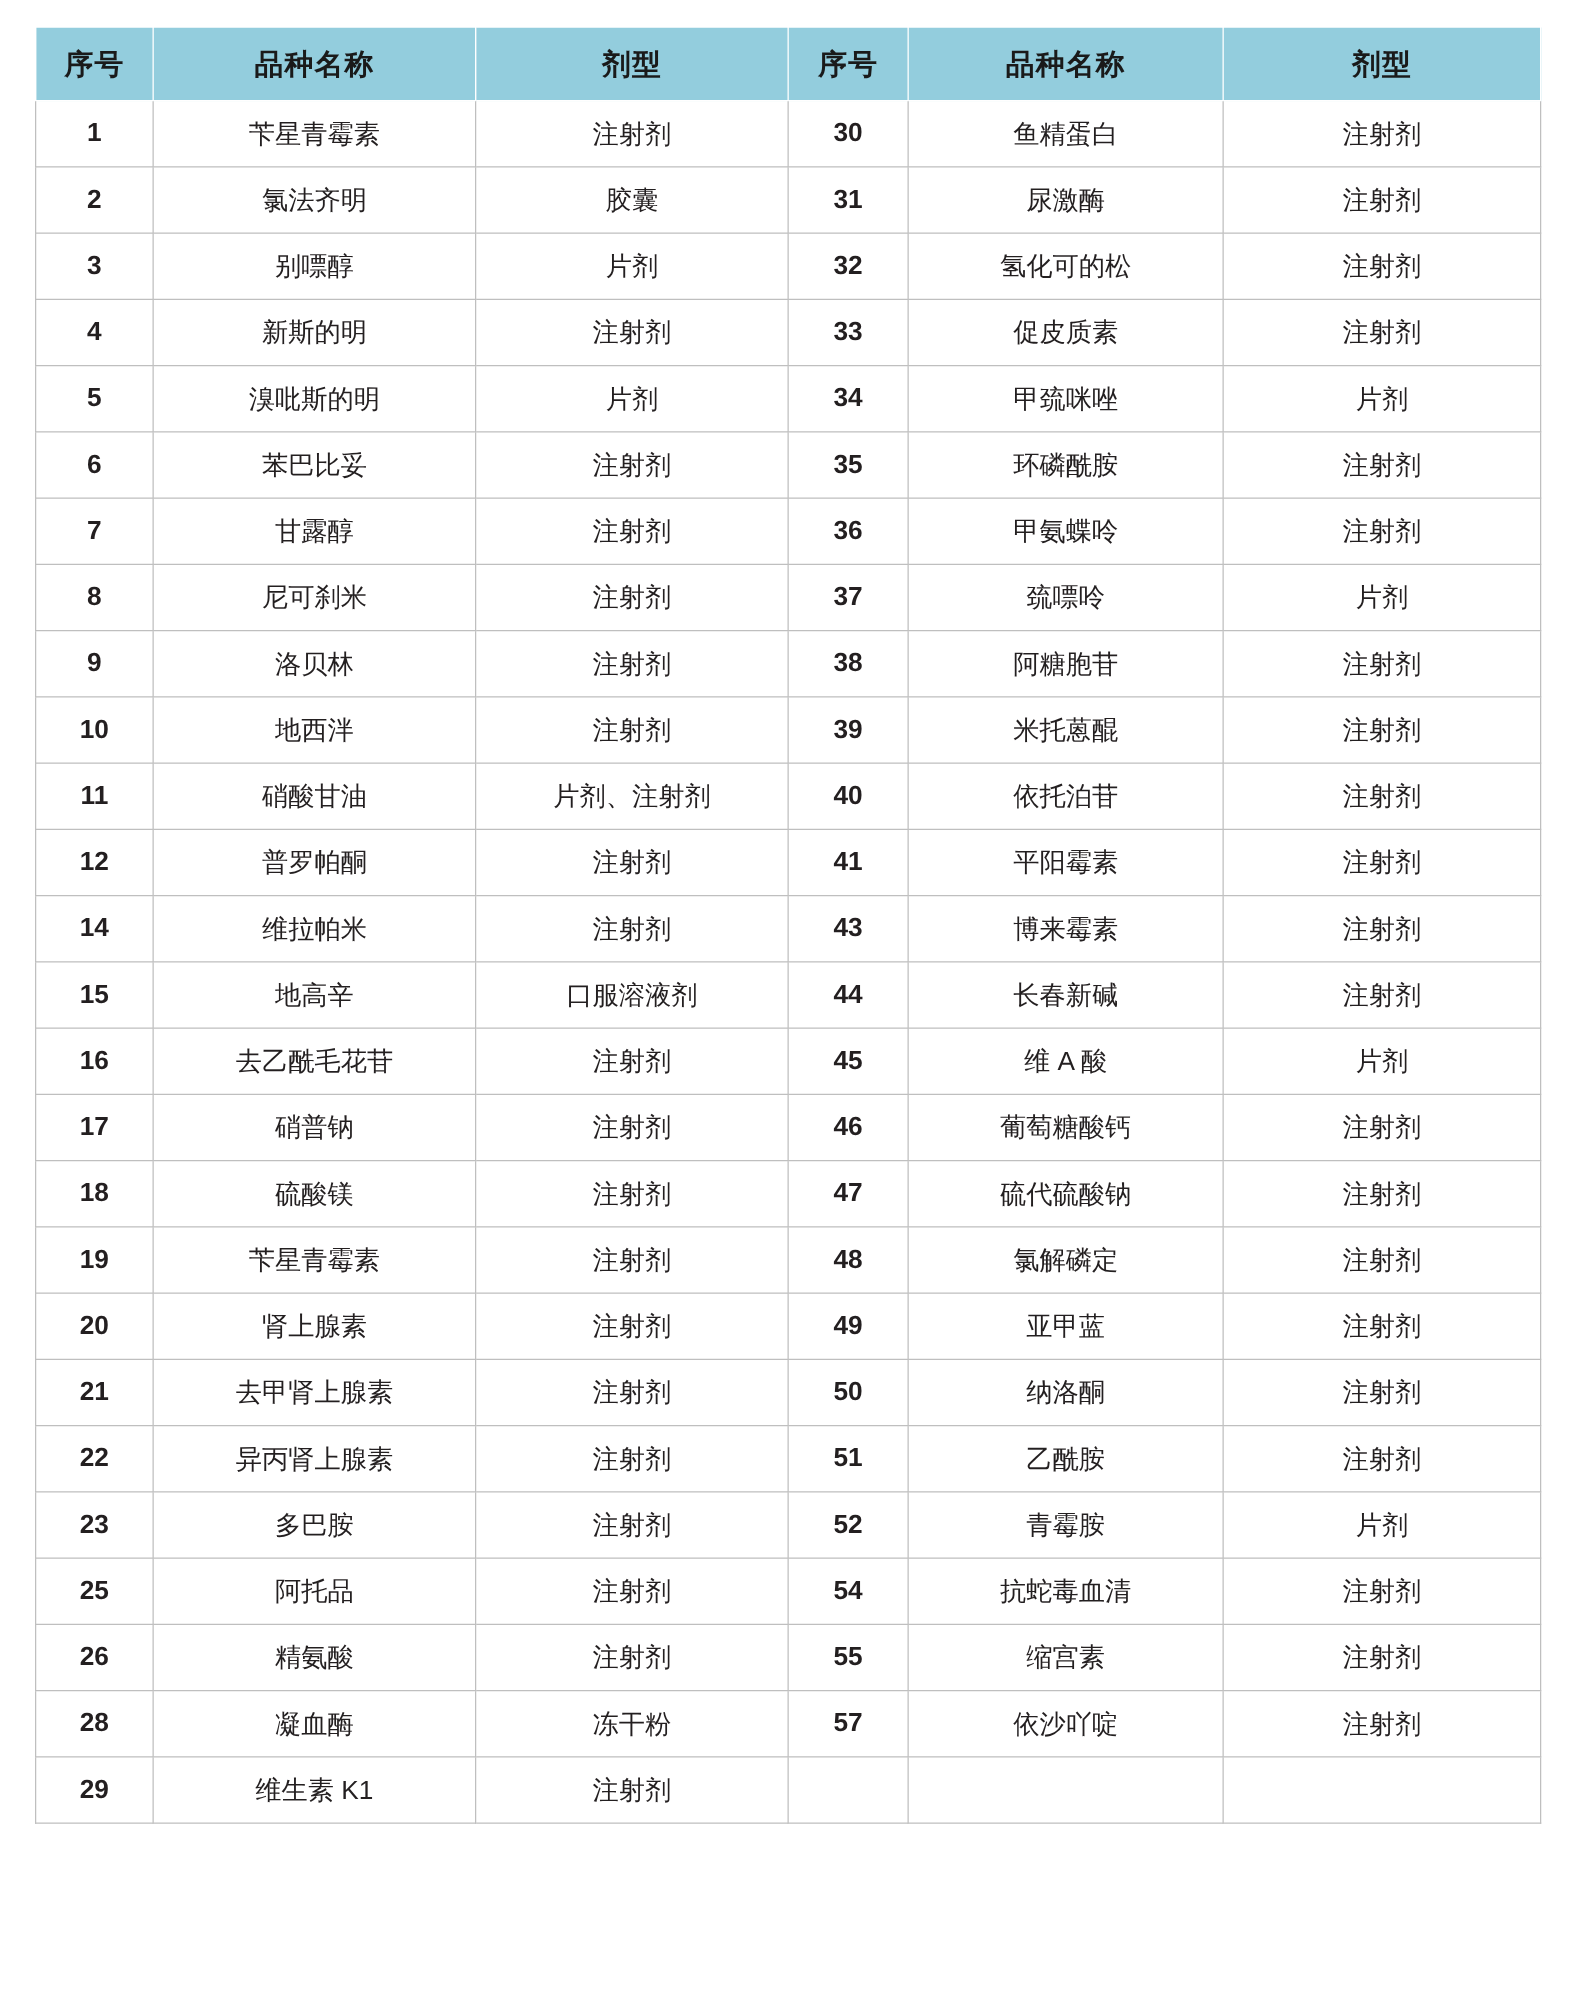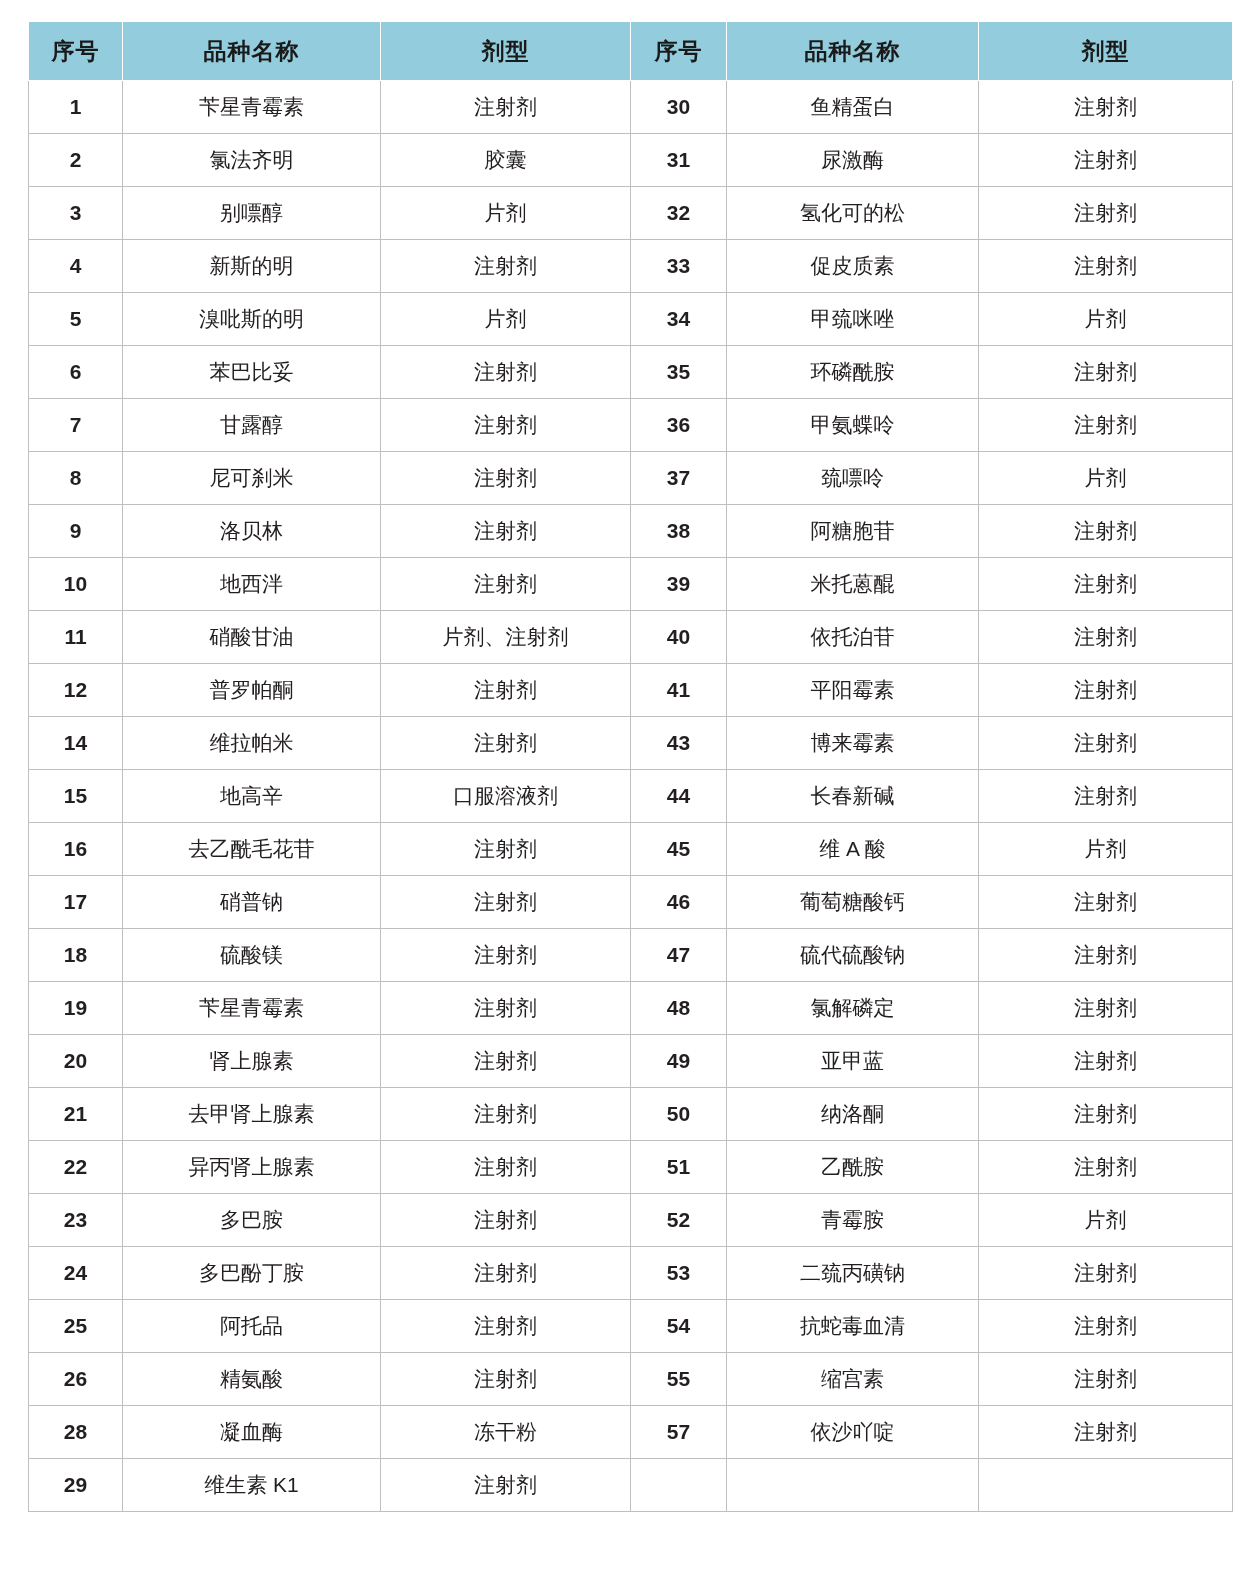--- a/index.html
+++ b/index.html
@@ -256,28 +256,20 @@
         </tr>
         <tr>
           <td class="seq">23</td>
           <td>多巴胺</td>
           <td>注射剂</td>
           <td class="seq">52</td>
           <td>青霉胺</td>
           <td>片剂</td>
         </tr>
         <tr>
-          <td class="seq">24</td>
-          <td>多巴酚丁胺</td>
-          <td>注射剂</td>
-          <td class="seq">53</td>
-          <td>二巯丙磺钠</td>
-          <td>注射剂</td>
-        </tr>
-        <tr>
           <td class="seq">25</td>
           <td>阿托品</td>
           <td>注射剂</td>
           <td class="seq">54</td>
           <td>抗蛇毒血清</td>
           <td>注射剂</td>
         </tr>
         <tr>
           <td class="seq">26</td>
           <td>精氨酸</td>

